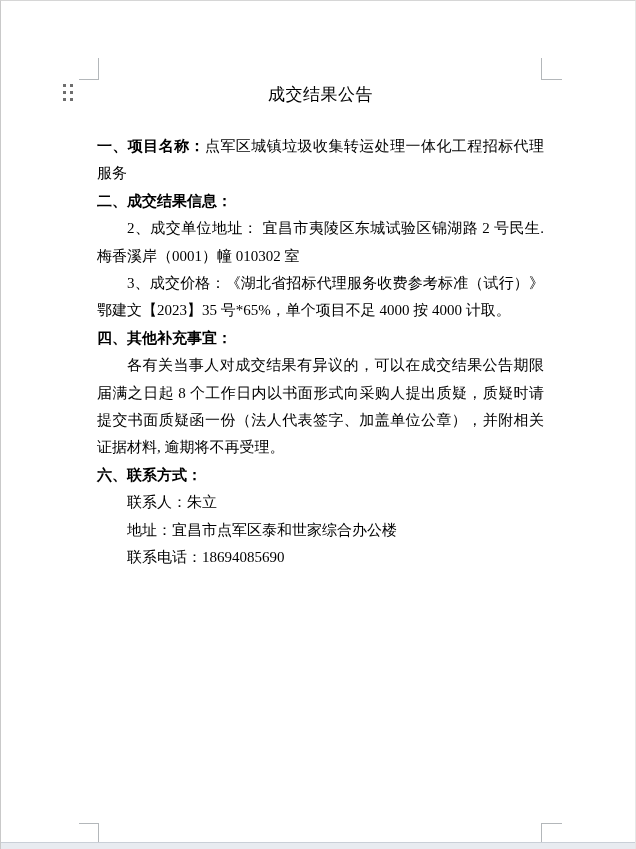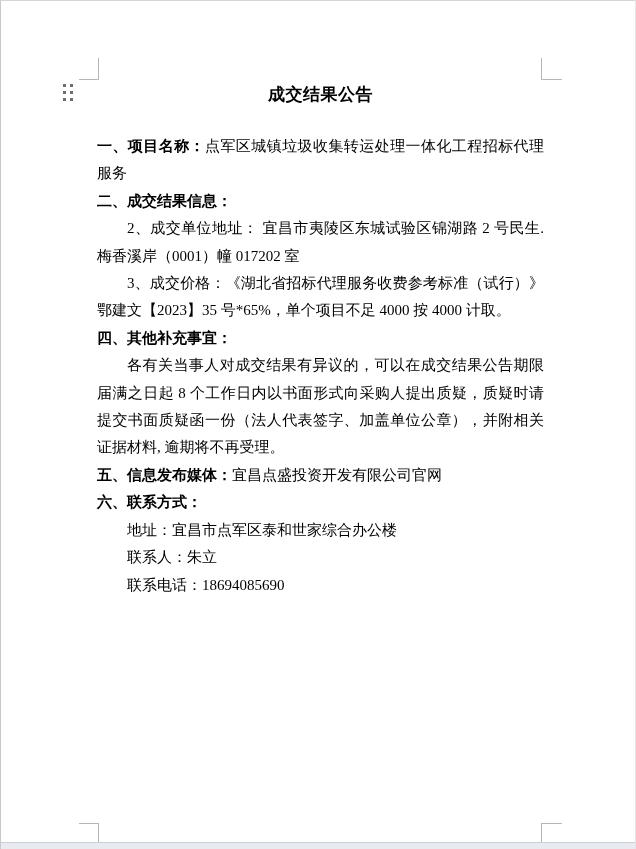--- a/index.html
+++ b/index.html
@@ -41,21 +41,21 @@
   }
 
   .content {
     position: absolute;
     left: 96px;
     top: 82px;
     width: 447px;
   }
   .doc-title {
     font-size: 17px;
-    font-weight: bold;
+    font-weight: normal;
     line-height: 24px;
     text-align: center;
     letter-spacing: 0.5px;
   }
   .doc-body {
     margin-top: 26px;
     font-size: 15px;
     line-height: 27.4px;
     text-align: justify;
   }
@@ -101,28 +101,27 @@
   <div class="crop tr"></div>
   <div class="crop bl"></div>
   <div class="crop br"></div>
 
   <div class="content">
     <div class="doc-title">成交结果公告</div>
 
     <div class="doc-body" id="paragraphs">
         <div class="para"><b>一、项目名称：</b>点军区城镇垃圾收集转运处理一体化工程招标代理服务</div>
         <div class="para"><b>二、成交结果信息：</b></div>
-        <div class="para indent">2、成交单位地址： 宜昌市夷陵区东城试验区锦湖路 2 号民生.梅香溪岸（0001）幢 017202 室</div>
+        <div class="para indent">2、成交单位地址： 宜昌市夷陵区东城试验区锦湖路 2 号民生.梅香溪岸（0001）幢 010302 室</div>
         <div class="para indent">3、成交价格：《湖北省招标代理服务收费参考标准（试行）》鄂建文【2023】35 号*65%，单个项目不足 4000 按 4000 计取。</div>
         <div class="para"><b>四、其他补充事宜：</b></div>
         <div class="para indent">各有关当事人对成交结果有异议的，可以在成交结果公告期限届满之日起 8 个工作日内以书面形式向采购人提出质疑，质疑时请提交书面质疑函一份（法人代表签字、加盖单位公章），并附相关证据材料, 逾期将不再受理。</div>
-        <div class="para"><b>五、信息发布媒体：</b>宜昌点盛投资开发有限公司官网</div>
         <div class="para"><b>六、联系方式：</b></div>
+        <div class="para indent">联系人：朱立</div>
         <div class="para indent">地址：宜昌市点军区泰和世家综合办公楼</div>
-        <div class="para indent">联系人：朱立</div>
         <div class="para indent">联系电话：18694085690</div>
       </div>
 
   </div>
 
   <div class="bottom-strip"></div>
 
 </div>
 
 </body></html>

